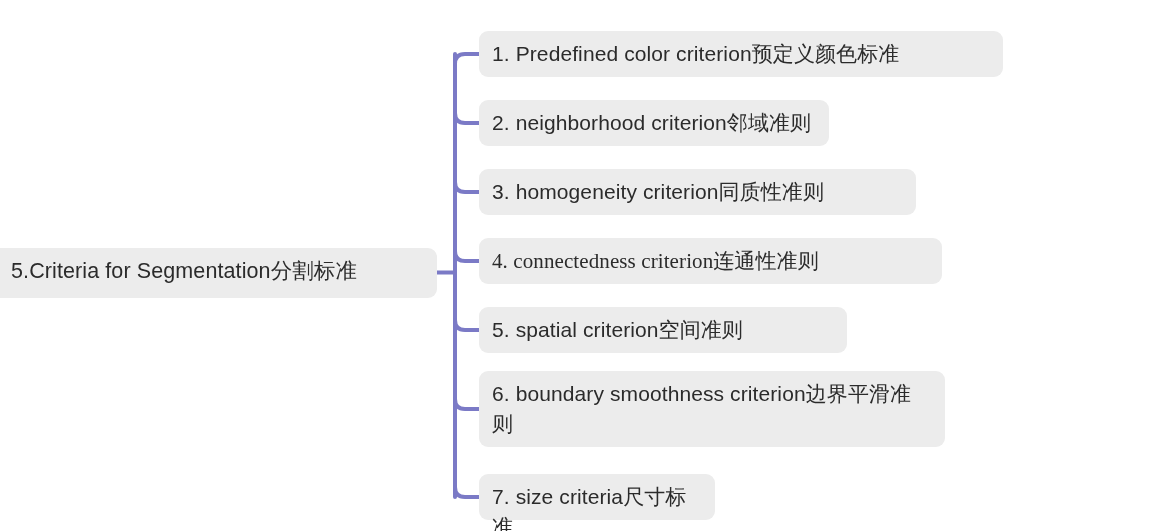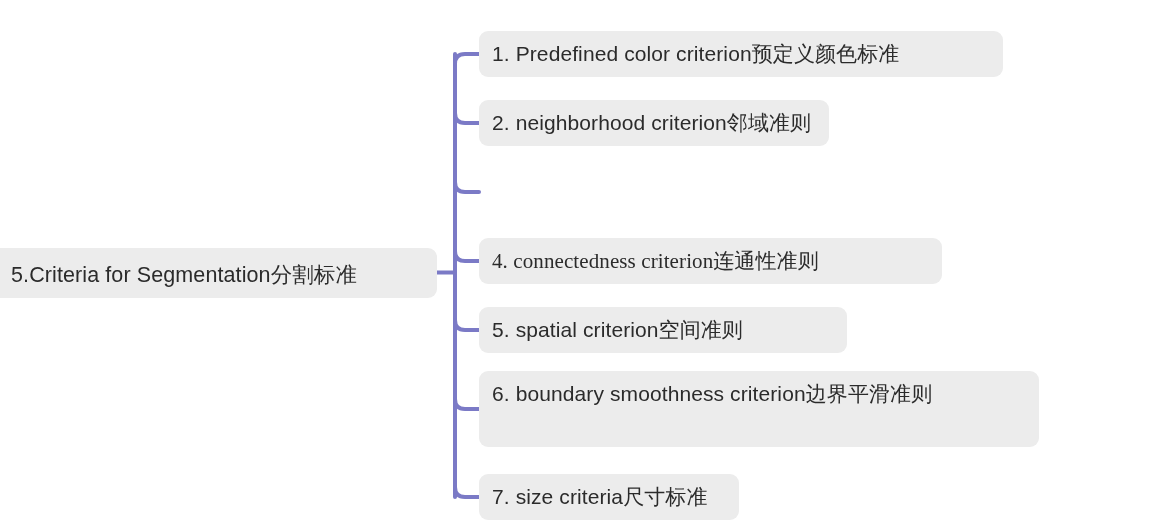--- a/index.html
+++ b/index.html
@@ -36,21 +36,21 @@
     box-sizing: border-box;
     background: #ececec;
     border-radius: 9px;
     color: #2b2b2b;
     font-size: 21px;
     line-height: 30px;
     letter-spacing: 0.1px;
     font-weight: 400;
     white-space: pre-wrap;
     display: flex;
-    align-items: flex-end;
+    align-items: flex-start;
     padding: 8px 14px 8px 13px;
   }
 
   
   .node--root {
     left: -8px;
     top: 248px;
     width: 445px;
     height: 50px;
     padding-left: 19px;
@@ -61,25 +61,25 @@
     min-height: 46px;
   }
 
   
   .n1 { left: 479px; top: 31px;  width: 524px; height: 46px; }
   .n2 { left: 479px; top: 100px; width: 350px; height: 46px; }
   .n3 { left: 479px; top: 169px; width: 437px; height: 46px; }
   .n4 { left: 479px; top: 238px; width: 463px; height: 46px; font-family: Liberation Serif, serif; }
   .n5 { left: 479px; top: 307px; width: 368px; height: 46px; }
   .n6 {
-    left: 479px; top: 371px; width: 560px; height: 76px;
+    left: 479px; top: 371px; width: 466px; height: 76px;
     align-items: flex-start;
     padding-top: 8px;
   }
-  .n7 { left: 479px; top: 474px; width: 260px; height: 46px; }
+  .n7 { left: 479px; top: 474px; width: 236px; height: 46px; }
 
   .node--wrap .node-text {
     display: block;
   }
 </style>
 </head>
 <body>
 
 <div id="mindmap">
 
@@ -113,20 +113,23 @@
   </div>
 
   <div class="node node--child n1">
     <span class="node-text">1. Predefined color criterion预定义颜色标准</span>
   </div>
 
   <div class="node node--child n2">
     <span class="node-text">2. neighborhood criterion邻域准则</span>
   </div>
 
+  <div class="node node--child n3">
+    <span class="node-text">3. homogeneity criterion同质性准则</span>
+  </div>
 
   <div class="node node--child n4">
     <span class="node-text">4. connectedness criterion连通性准则</span>
   </div>
 
   <div class="node node--child n5">
     <span class="node-text">5. spatial criterion空间准则</span>
   </div>
 
   <div class="node node--child node--wrap n6">

